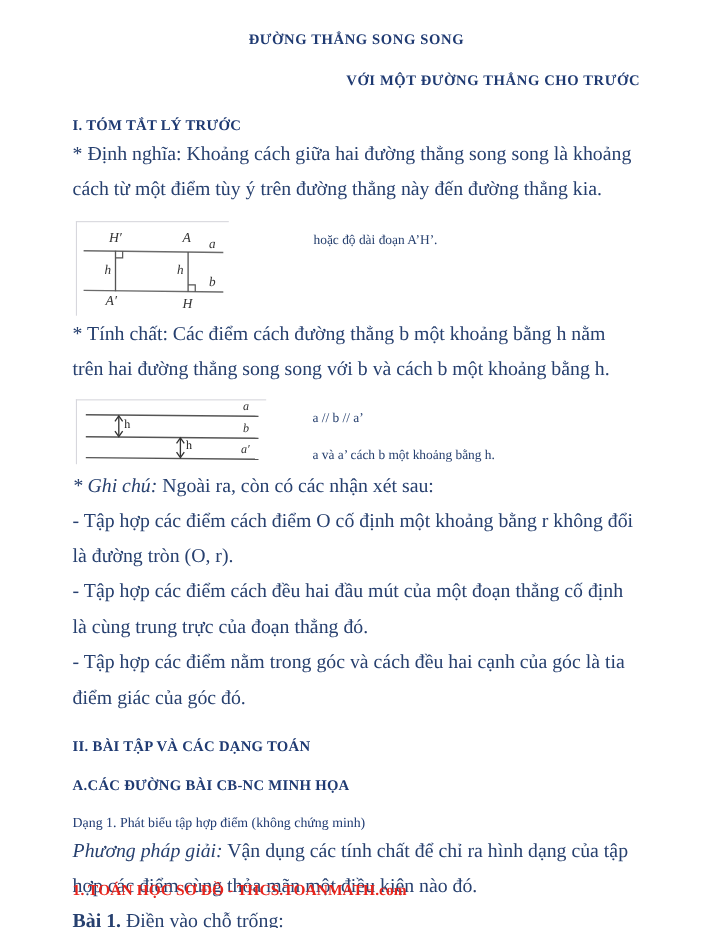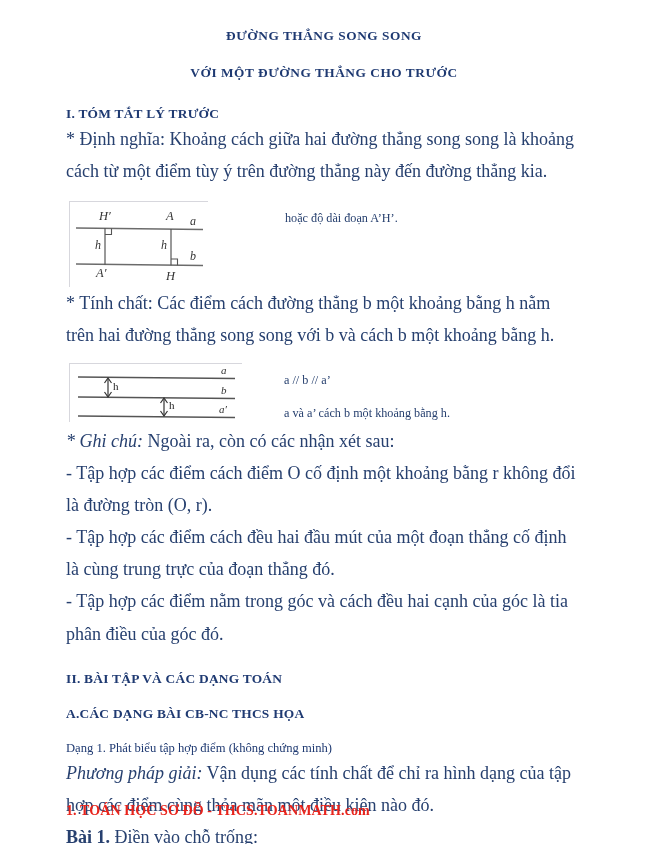--- a/index.html
+++ b/index.html
@@ -34,20 +34,21 @@
     text-align: center;
     font-weight: bold;
     font-size: 13.3px;
     letter-spacing: 0.55px;
     color: #1f3a72;
     margin: 0;
     line-height: 1.25;
   }
   .doc-title.second {
     margin-top: 20px;
+    text-align: right;
   }
   .section-head {
     font-weight: bold;
     font-size: 13.4px;
     letter-spacing: 0.25px;
     color: #1f3a72;
     margin: 0;
     line-height: 1.3;
   }
   .sub-head {
@@ -197,25 +198,25 @@
       </div>
     </div>
 
 
     <p class="body mt-12">
       <span class="ital">* Ghi chú:</span><span> Ngoài ra, còn có các nhận xét sau:</span>
     </p>
 
     <p class="body mt-14">- Tập hợp các điểm cách điểm O cố định một khoảng bằng r không đổi là đường tròn (O, r).</p>
     <p class="body mt-12">- Tập hợp các điểm cách đều hai đầu mút của một đoạn thẳng cố định là cùng trung trực của đoạn thẳng đó.</p>
-    <p class="body mt-12">- Tập hợp các điểm nằm trong góc và cách đều hai cạnh của góc là tia phân điều của góc đó.</p>
+    <p class="body mt-12">- Tập hợp các điểm nằm trong góc và cách đều hai cạnh của góc là tia điểm giác của góc đó.</p>
 
     <div class="section-head mt-20">II. BÀI TẬP VÀ CÁC DẠNG TOÁN</div>
 
-    <div class="section-head mt-18">A.CÁC DẠNG BÀI CB-NC THCS HỌA</div>
+    <div class="section-head mt-18">A.CÁC ĐƯỜNG BÀI CB-NC MINH HỌA</div>
 
     <div class="sub-head mt-18">Dạng 1. Phát biểu tập hợp điểm (không chứng minh)</div>
 
     <p class="body mt-14">
       <span class="ital">Phương pháp giải:</span><span> Vận dụng các tính chất để chỉ ra hình dạng của tập hợp các điểm cùng thỏa mãn một điều kiện nào đó.</span>
     </p>
 
     <p class="body mt-12">
       <span style="font-weight:bold;">Bài 1.</span><span> Điền vào chỗ trống:</span>
     </p>

